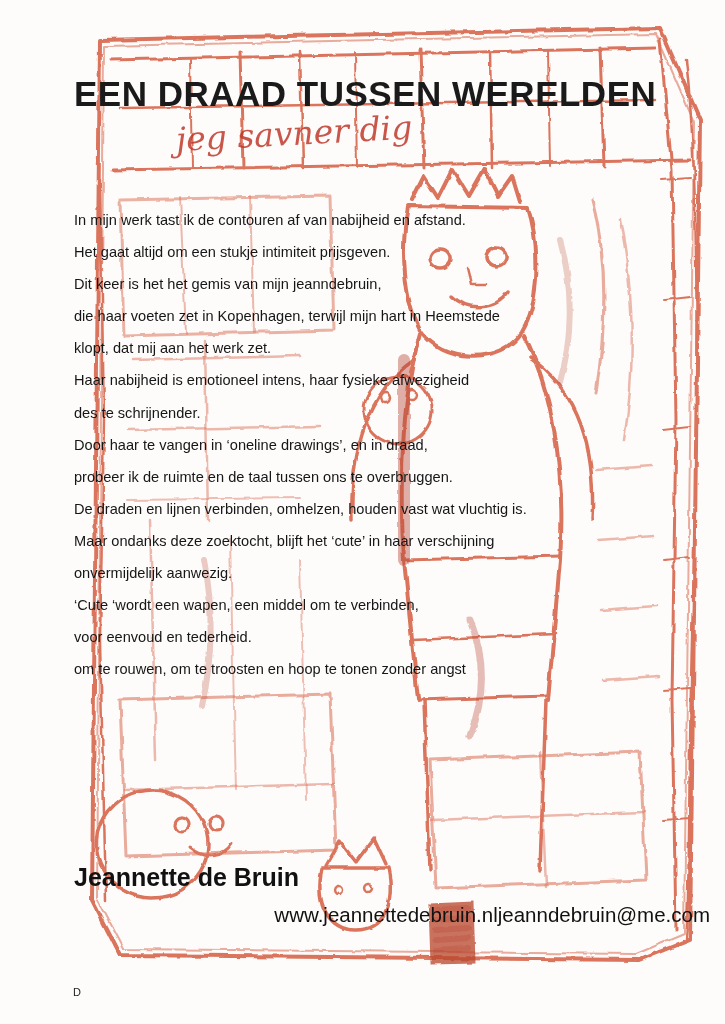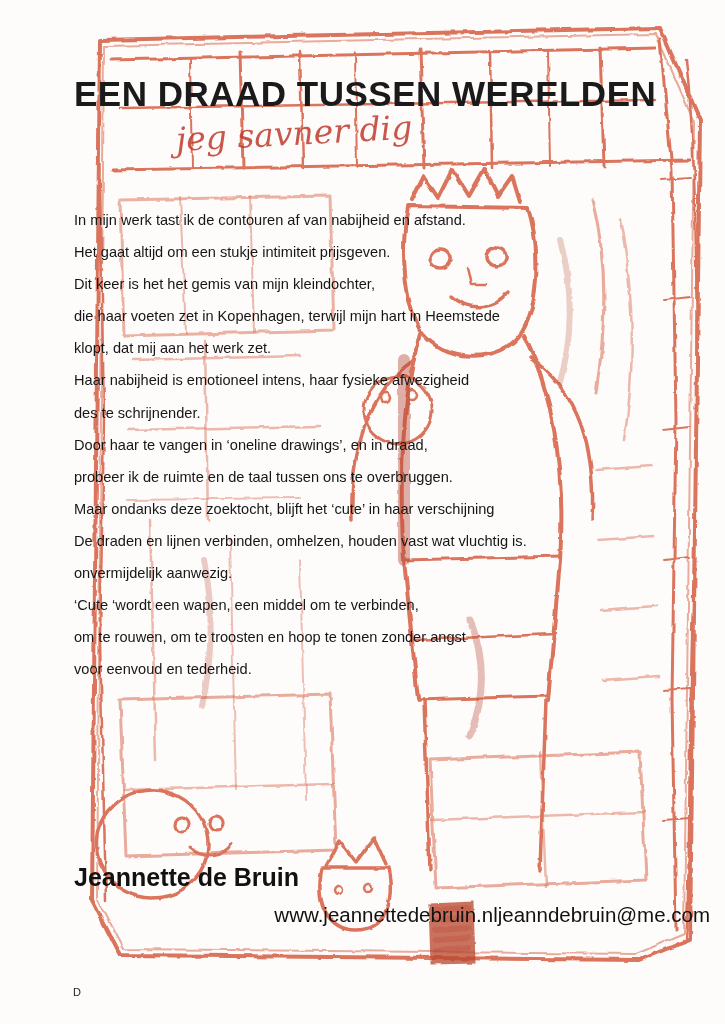--- a/index.html
+++ b/index.html
@@ -223,33 +223,33 @@
 
   <div id="content">
 
     <div class="title">EEN DRAAD TUSSEN WERELDEN</div>
 
     <div class="subtitle">jeg savner dig</div>
 
     <div class="body-text">
       <p>In mijn werk tast ik de contouren af van nabijheid en afstand.</p>
       <p>Het gaat altijd om een stukje intimiteit prijsgeven.</p>
-      <p>Dit keer is het het gemis van mijn kleindochter,</p>
+      <p>Dit keer is het het gemis van mijn jeanndebruin,</p>
       <p>die haar voeten zet in Kopenhagen, terwijl mijn hart in Heemstede</p>
       <p>klopt, dat mij aan het werk zet.</p>
       <p>Haar nabijheid is emotioneel intens, haar fysieke afwezigheid</p>
       <p>des te schrijnender.</p>
       <p>Door haar te vangen in ‘oneline drawings’, en in draad,</p>
       <p>probeer ik de ruimte en de taal tussen ons te overbruggen.</p>
+      <p>De draden en lijnen verbinden, omhelzen, houden vast wat vluchtig is.</p>
       <p>Maar ondanks deze zoektocht, blijft het ‘cute’ in haar verschijning</p>
-      <p>De draden en lijnen verbinden, omhelzen, houden vast wat vluchtig is.</p>
       <p>onvermijdelijk aanwezig.</p>
       <p>‘Cute ‘wordt een wapen, een middel om te verbinden,</p>
+      <p>voor eenvoud en tederheid.</p>
       <p>om te rouwen, om te troosten en hoop te tonen zonder angst</p>
-      <p>voor eenvoud en tederheid.</p>
     </div>
 
     <div class="author">Jeannette de Bruin</div>
 
     <div class="contact">
       <a class="website" href="#">www.jeannettedebruin.nl</a>
       <a class="email" href="#">jeanndebruin@me.com</a>
     </div>
 
     <div class="page-mark">D</div>

